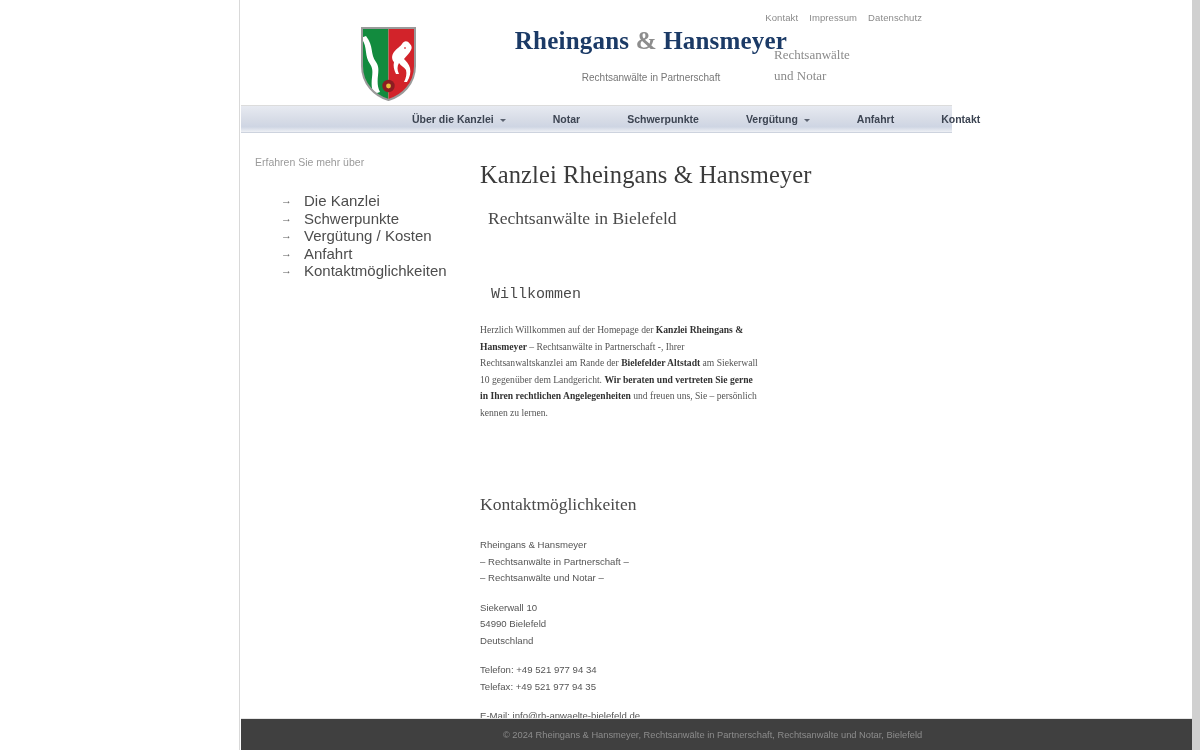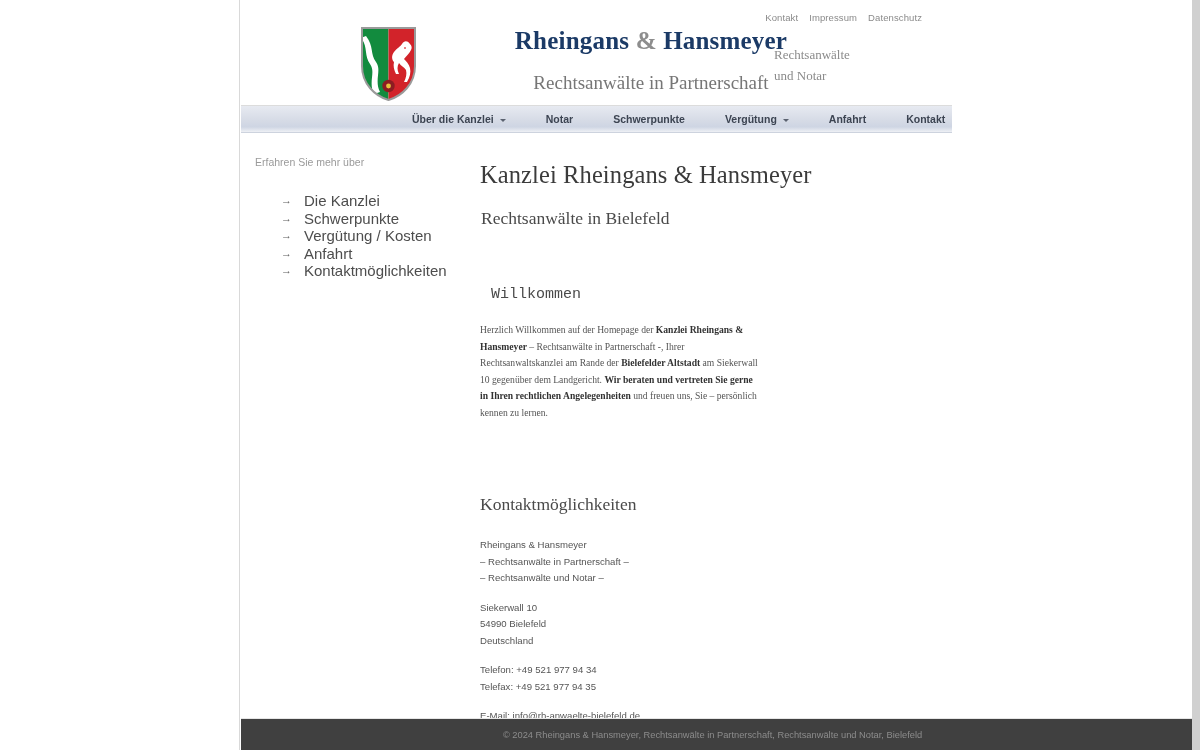--- a/index.html
+++ b/index.html
@@ -87,22 +87,22 @@
     letter-spacing: .2px;
     line-height: 1.05;
     white-space: nowrap;
   }
   .brand-title .amp {
     color: #8d8d8d;
     font-weight: bold;
   }
   .brand-sub {
     margin-top: 18px;
-    font-family: Liberation Serif, serif;
-    font-size: 19px;
+    font-family: Liberation Sans, sans-serif;
+    font-size: 10px;
     color: #767676;
   }
 
   .header-right {
     position: absolute;
     left: 533px; top: 44px;
     font-family: "Liberation Serif", serif;
     font-size: 13px;
     color: #8b8b8b;
     line-height: 1.65;
@@ -116,21 +116,21 @@
     height: 27px;
     background: linear-gradient(to bottom, #e7eaf1 0%, #d6dbe6 55%, #ced5e3 80%, #eef0f5 100%);
     border-bottom: 1px solid #cdd3de;
     box-sizing: border-box;
   }
   .nav-items {
     display: flex;
     align-items: center;
     height: 27px;
     padding-left: 155px;
-    gap: 8px;
+    gap: 15px;
   }
   .nav-item {
     font-size: 10.5px;
     font-weight: bold;
     color: #3c4452;
     padding: 0 16px;
     white-space: nowrap;
     display: flex;
     align-items: center;
     gap: 6px;
@@ -203,21 +203,21 @@
     font-weight: normal;
     color: #3b3b3b;
     margin: 0;
     letter-spacing: .1px;
   }
   .h2 {
     font-family: "Liberation Serif", serif;
     font-size: 17.5px;
     font-weight: normal;
     color: #4a4a4a;
-    margin: 19px 0 0 1px;
+    margin: 19px 0 0 8px;
   }
   .h3 {
     font-family: Liberation Mono, monospace;
     font-size: 15px;
     font-weight: normal;
     color: #4a4a4a;
     margin: 11px;
   }
   .section-welcome { margin-top: 57px; }
   .para {

